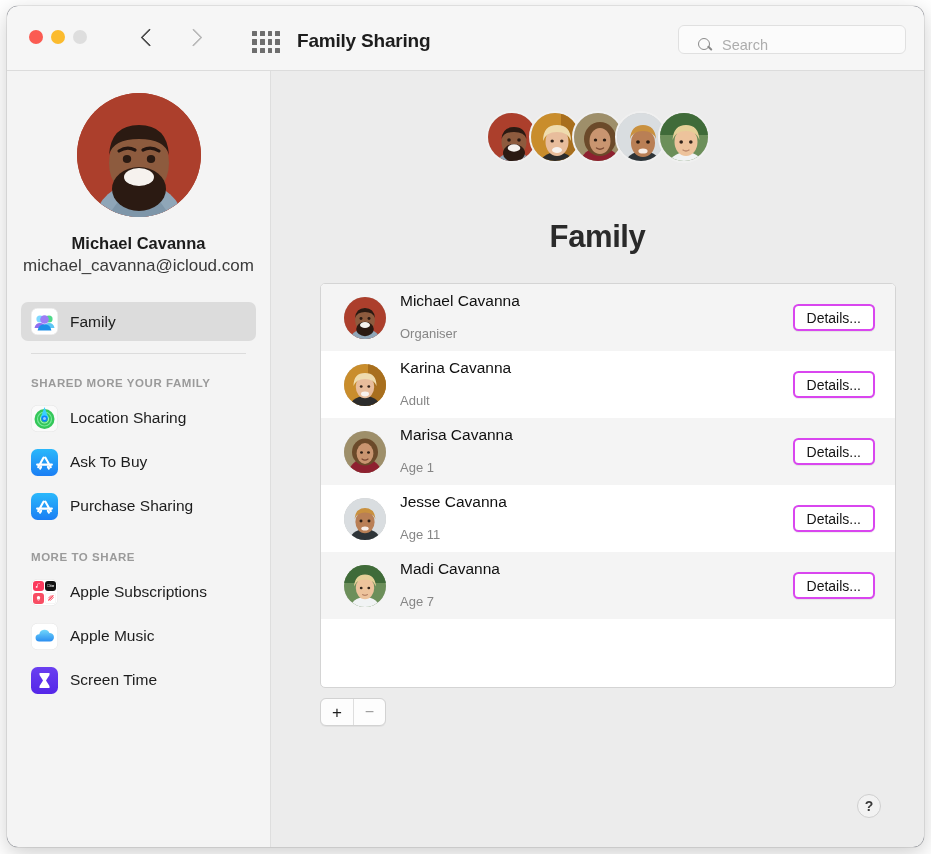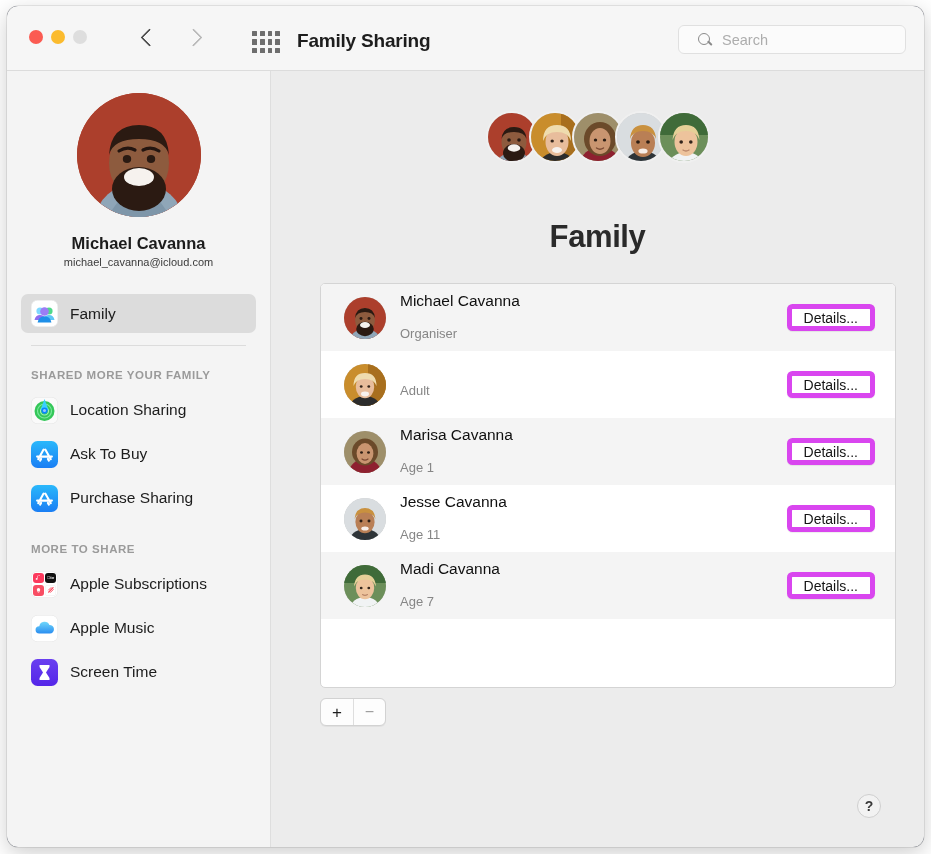--- a/index.html
+++ b/index.html
@@ -57,21 +57,21 @@
     position: absolute; top: 24px; left: 290px;
     font-size: 19px; font-weight: bold; color: #1d1d1d; letter-spacing: -0.2px;
   }
 
   .searchbox {
     position: absolute; top: 19px; right: 18px;
     width: 228px; height: 29px;
     background: #fbfbfb;
     border: 1px solid #e0e0e0;
     border-radius: 6px;
-    display: flex; align-items: center; padding-left: 9px;
+    display: flex; align-items: flex-end; padding-left: 9px;
   }
   .searchbox .mag { width: 16px; height: 16px; position: relative; flex: 0 0 auto; }
   .searchbox .mag::before {
     content: ""; position: absolute; left: 1px; top: 1px;
     width: 10px; height: 10px; border: 1.7px solid #8b8b8b; border-radius: 50%;
   }
   .searchbox .mag::after {
     content: ""; position: absolute; left: 10px; top: 10px;
     width: 5.5px; height: 1.7px; background: #8b8b8b; transform: rotate(45deg);
     border-radius: 1px;
@@ -87,21 +87,21 @@
   }
 
   .profile { text-align: center; padding-top: 22px; }
   .avatar-lg {
     width: 124px; height: 124px; border-radius: 50%;
     margin: 0 auto; overflow: hidden;
     background: #b2432e;
     position: relative;
   }
   .profile-name { margin-top: 17px; font-size: 16.5px; font-weight: bold; color: #1c1c1c; }
-  .profile-mail { margin-top: 3px; font-size: 11px; color: #3a3a3a; }
+  .profile-mail { margin-top: 3px; font-size: 17px; color: #3a3a3a; }
 
   .navlist { margin-top: 26px; padding: 0 14px; }
   .navitem {
     display: flex; align-items: center; gap: 12px;
     height: 39px; padding: 0 10px; border-radius: 7px;
     cursor: default;
   }
   .navitem.selected { background: #dcdcdc; }
   .navitem .label { font-size: 15.5px; color: #1c1c1c; }
 
@@ -173,21 +173,21 @@
   .mrow .av {
     width: 42px; height: 42px; border-radius: 50%;
     overflow: hidden; flex: 0 0 auto; background: #c9c9c9; position: relative;
   }
   .mrow .txt { margin-left: 14px; flex: 1 1 auto; }
   .mrow .nm  { font-size: 15.5px; color: #101010; line-height: 1.35; }
   .mrow .sub { font-size: 13px; color: #868686; line-height: 1.4; margin-top: 13px; }
   .details-btn {
     margin-right: 20px; flex: 0 0 auto;
     background: #ffffff;
-    border: 5px solid #d946ef;
+    border: 2px solid #d946ef;
     border-radius: 5.5px;
     height: 27px; padding: 0 12px;
     font-family: "Liberation Sans", sans-serif;
     font-size: 14px; color: #141414;
     box-shadow: 0 0.5px 0.8px rgba(0,0,0,0.07);
     cursor: default;
   }
 
   .segctl {
     position: absolute; left: 49px; top: 627px;
@@ -483,20 +483,21 @@
             <rect x="24" y="0" width="18" height="42" fill="#a86f1e"></rect>
             <ellipse cx="21" cy="45" rx="16" ry="13" fill="#2c2c2c"></ellipse>
             <ellipse cx="21" cy="23" rx="9.2" ry="11.2" fill="#e8bd9c"></ellipse>
             <path d="M9.5 22 q0-13 11.5-13 q11.5 0 11.5 13 q-2.5-7-11.5-7 q-9 0-11.5 7Z" fill="#efdcae"></path>
             <ellipse cx="17.2" cy="22.5" rx="1.4" ry="1.3" fill="#33251c"></ellipse>
             <ellipse cx="24.8" cy="22.5" rx="1.4" ry="1.3" fill="#33251c"></ellipse>
             <ellipse cx="21" cy="30" rx="4" ry="2.4" fill="#f7f2ee"></ellipse>
           </svg>
         </span>
         <span class="txt">
+          <div class="nm">Karina Cavanna</div>
           <div class="sub">Adult</div>
         </span>
         <button class="details-btn">Details...</button>
       </div>
 
       <div class="mrow alt">
         <span class="av">
           <svg viewBox="0 0 42 42" width="42" height="42">
             <rect width="42" height="42" fill="#9e8f6a"></rect>
             <ellipse cx="21" cy="42" rx="16" ry="14" fill="#8e2030"></ellipse>

